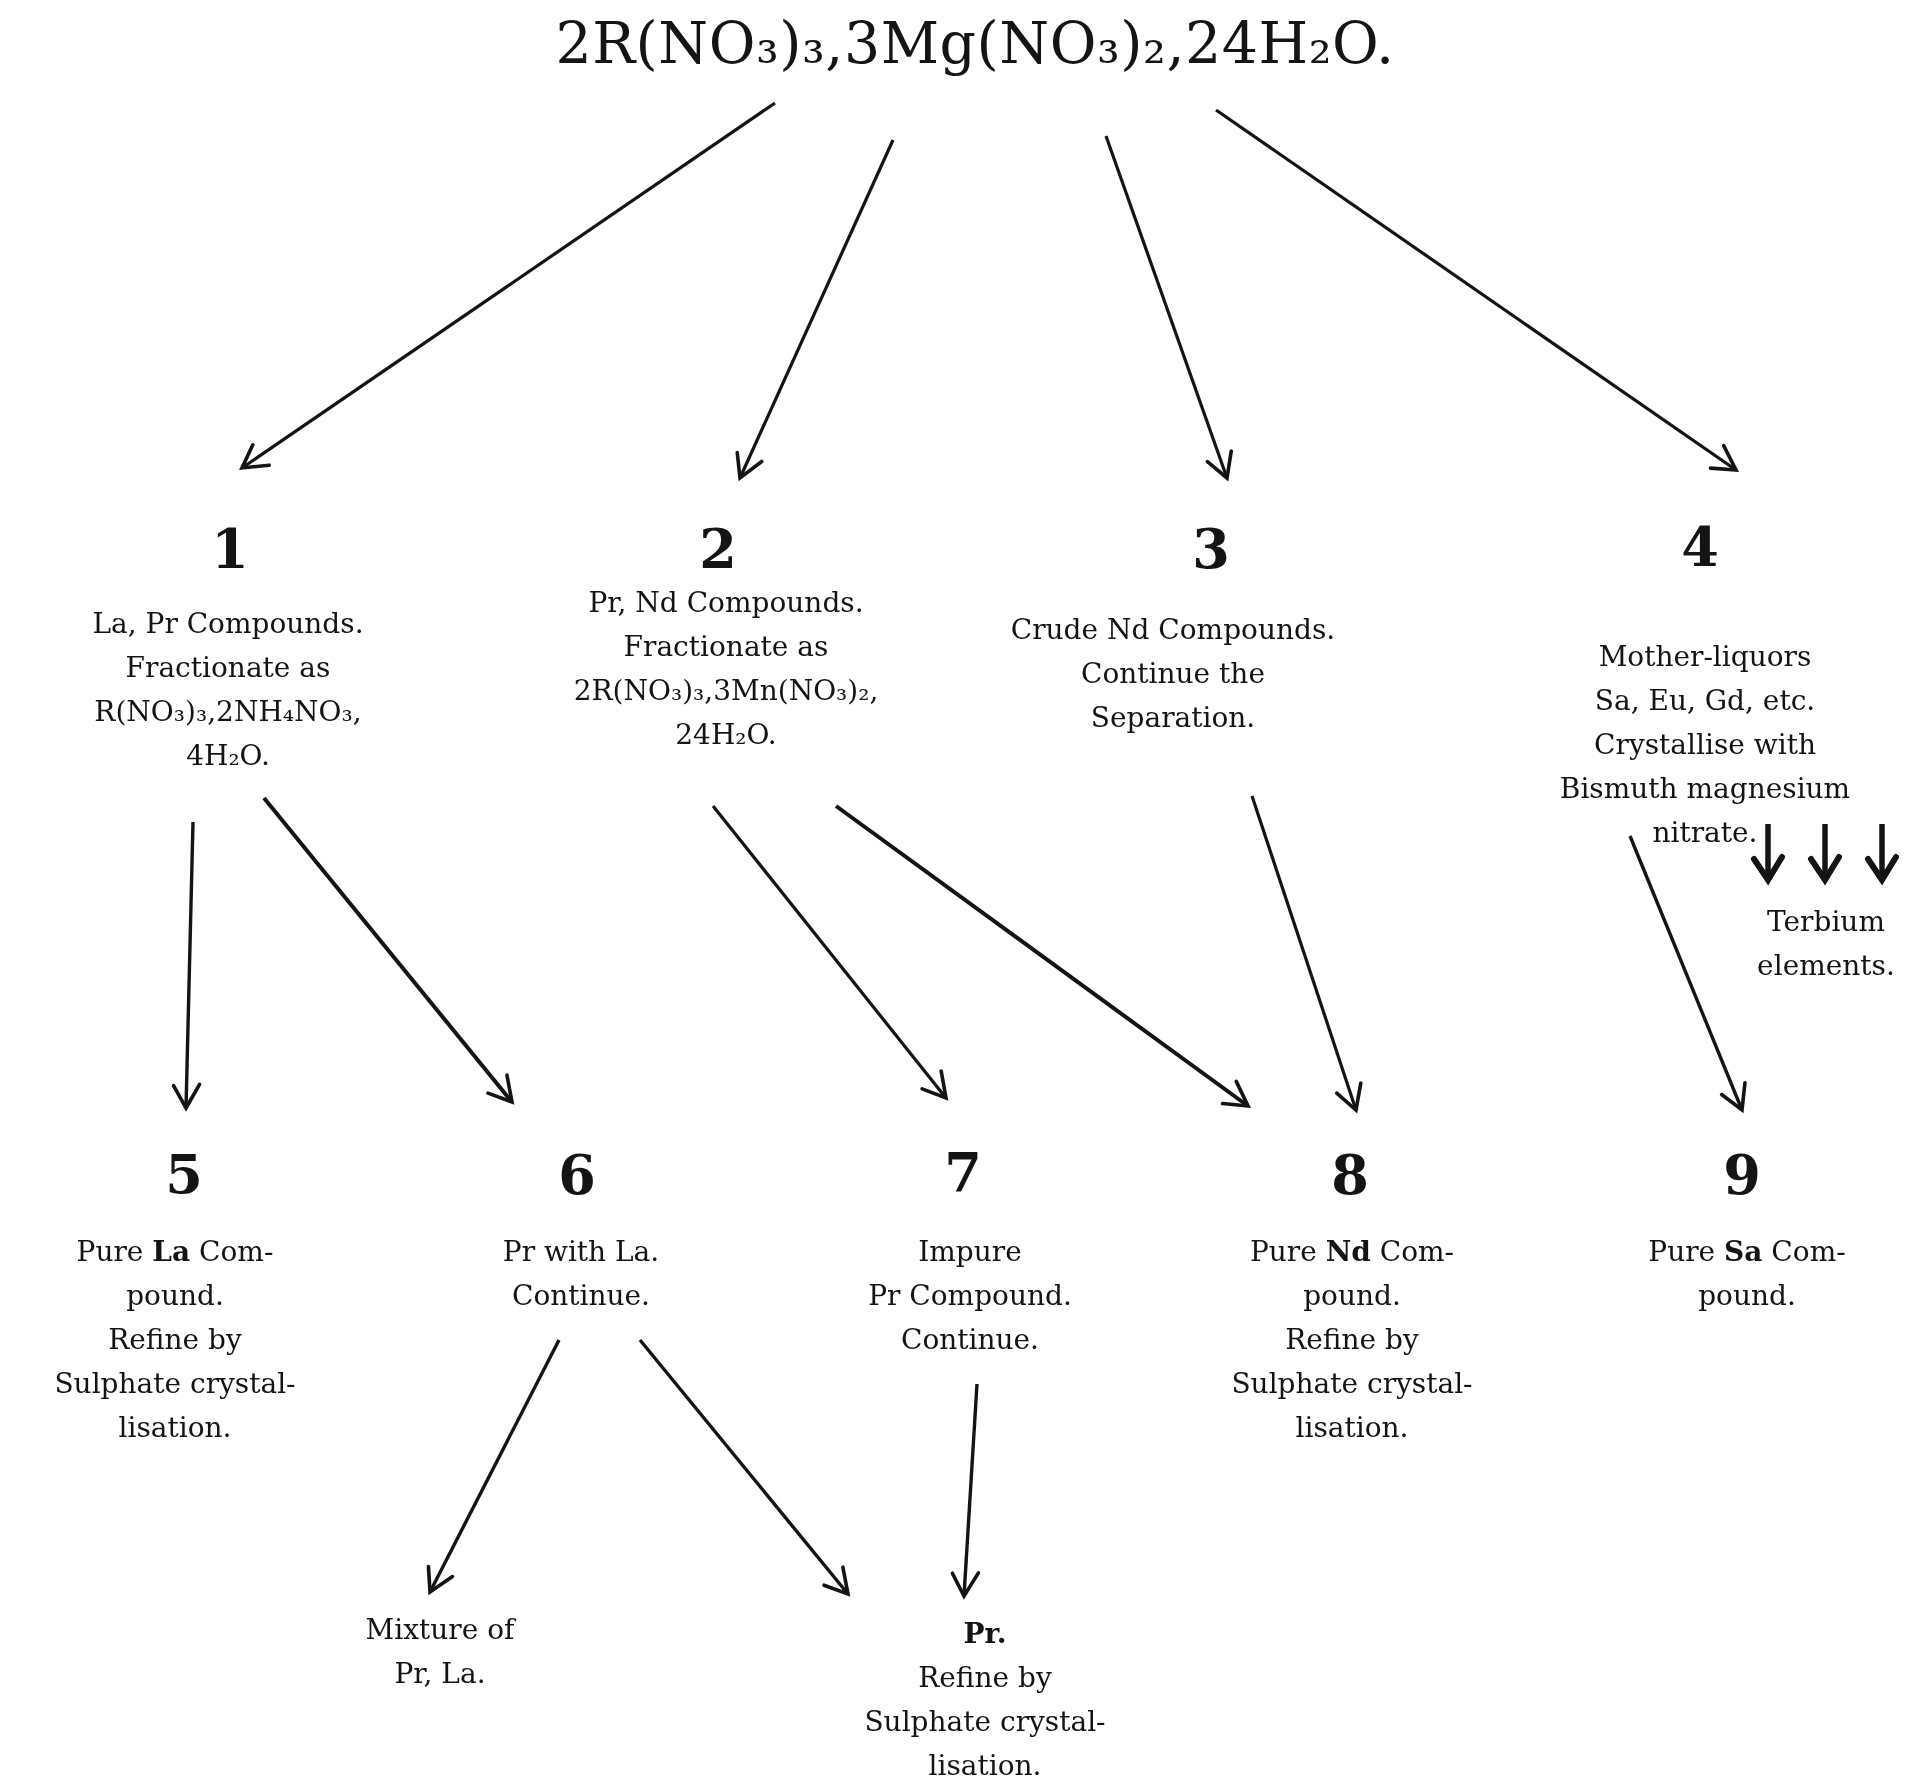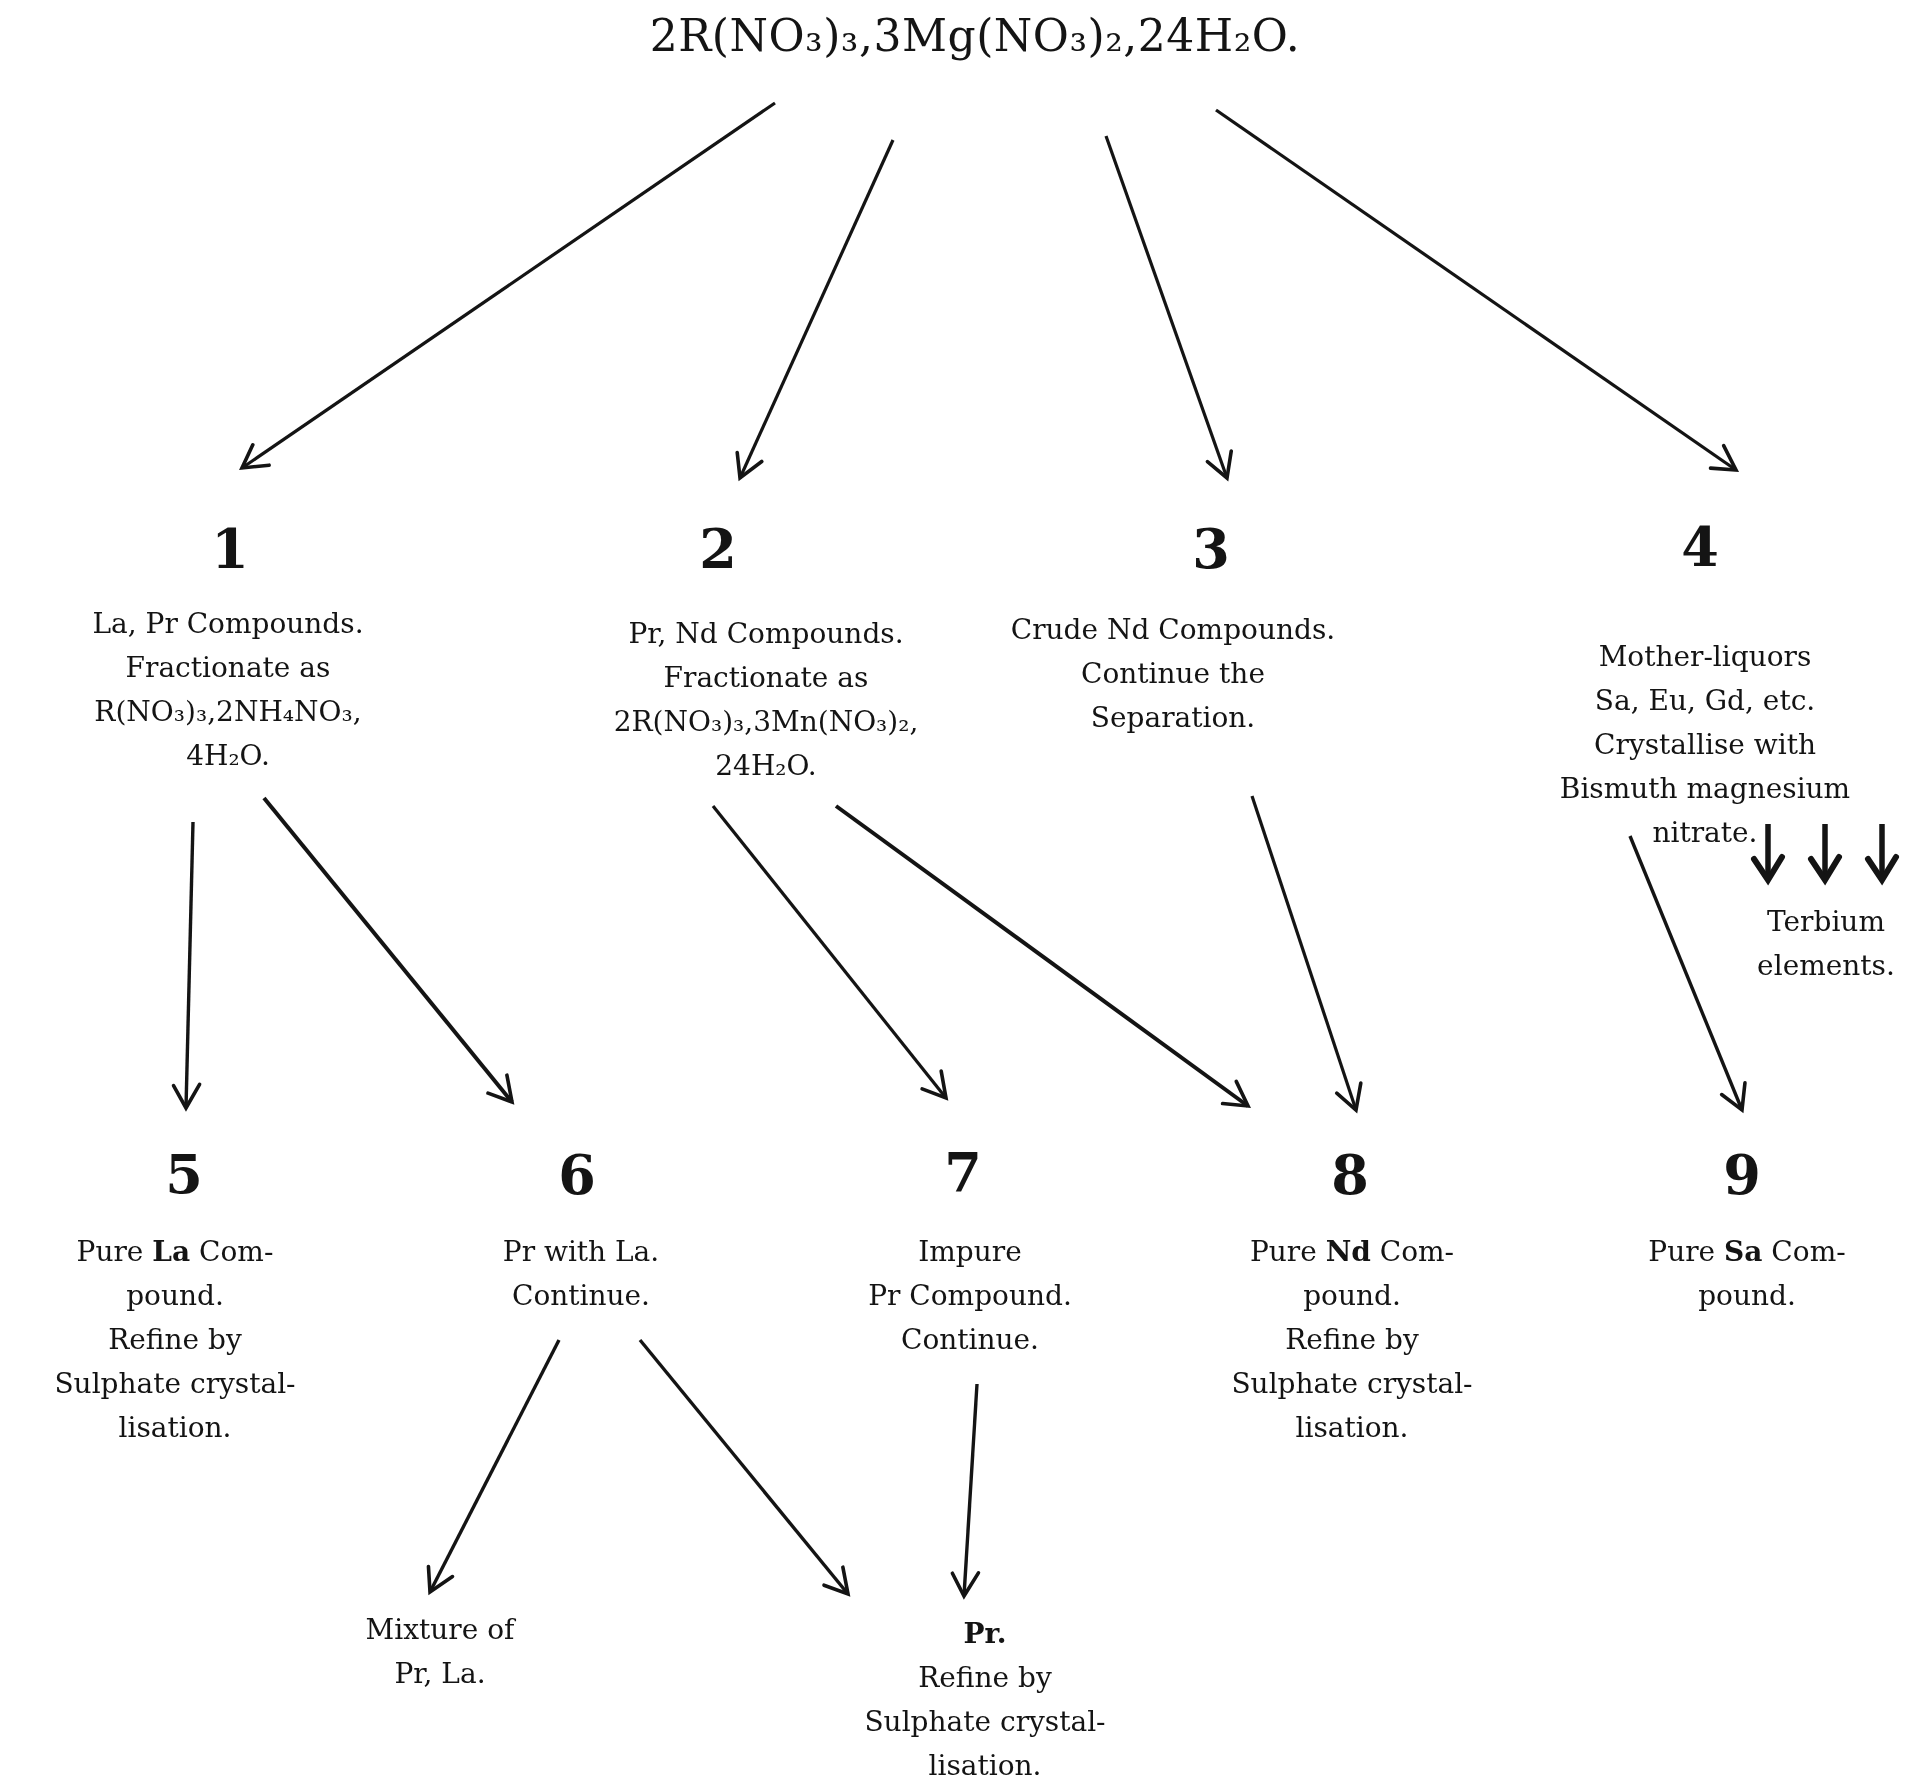--- a/index.html
+++ b/index.html
@@ -3,21 +3,21 @@
 <meta charset="utf-8">
 <style>
   html,body{margin:0;padding:0;}
   body{
     width:1932px;height:1788px;position:relative;
     background:#ffffff;color:#141414;
     font-family:"DejaVu Serif","Liberation Serif",serif;
     overflow:hidden;
   }
   .abs{position:absolute;transform:translateX(-50%);text-align:center;white-space:nowrap;}
-  .title{font-size:44px;font-weight:400;letter-spacing:.5px;}
+  .title{font-size:57px;font-weight:400;letter-spacing:.5px;}
   .num{font-size:54px;font-weight:700;line-height:1;}
   .txt{font-size:28px;line-height:44px;}
   .txt strong{font-weight:700;}
   svg.arrows{position:absolute;left:0;top:0;pointer-events:none;}
 </style>
 </head>
 <body>
 
 <svg class="arrows" width="1932" height="1788" viewBox="0 0 1932 1788">
   <defs>
@@ -53,21 +53,21 @@
 <div class="abs num" style="left:1211px;top:522px;">3</div>
 <div class="abs num" style="left:1700px;top:520px;">4</div>
 
 <div class="abs txt" style="left:228px;top:602px;">
   <div>La, Pr Compounds.</div>
   <div>Fractionate as</div>
   <div>R(NO₃)₃,2NH₄NO₃,</div>
   <div>4H₂O.</div>
 </div>
 
-<div class="abs txt" style="left:726px;top:612px;margin-left:40px;">
+<div class="abs txt" style="left:726px;top:581px;">
   <div>Pr, Nd Compounds.</div>
   <div>Fractionate as</div>
   <div>2R(NO₃)₃,3Mn(NO₃)₂,</div>
   <div>24H₂O.</div>
 </div>
 
 <div class="abs txt" style="left:1173px;top:608px;">
   <div>Crude Nd Compounds.</div>
   <div>Continue the</div>
   <div>Separation.</div>

